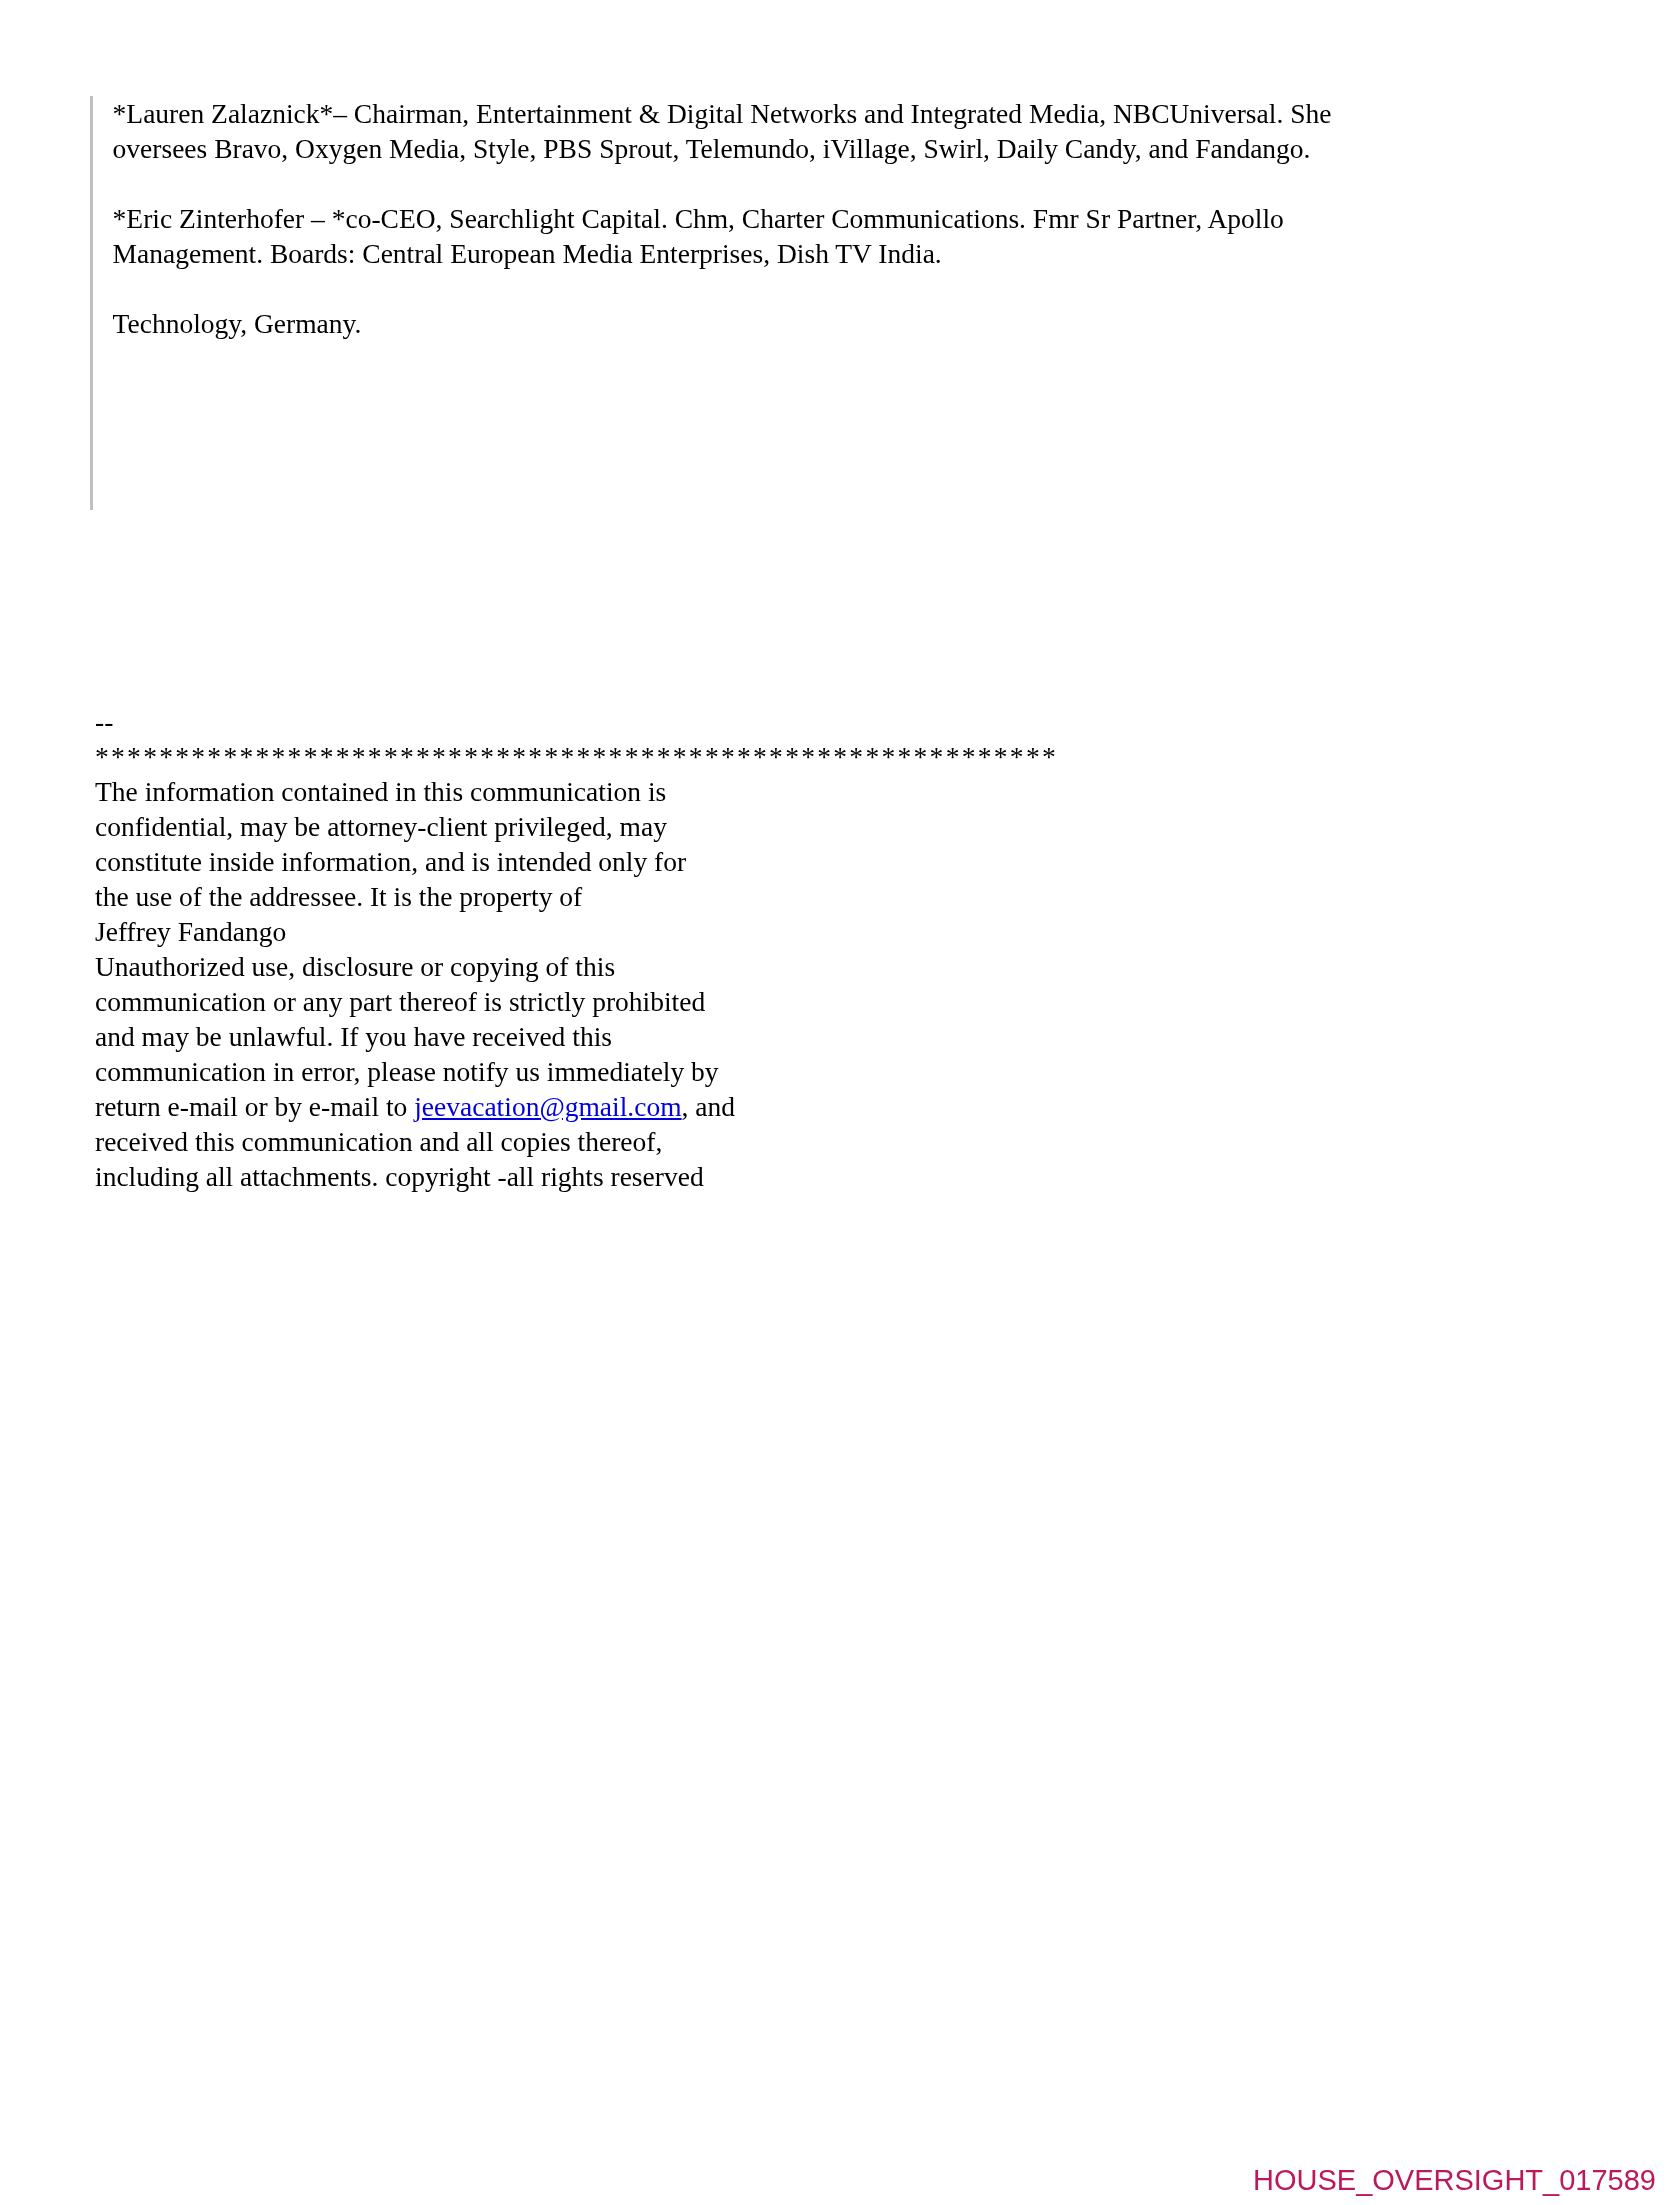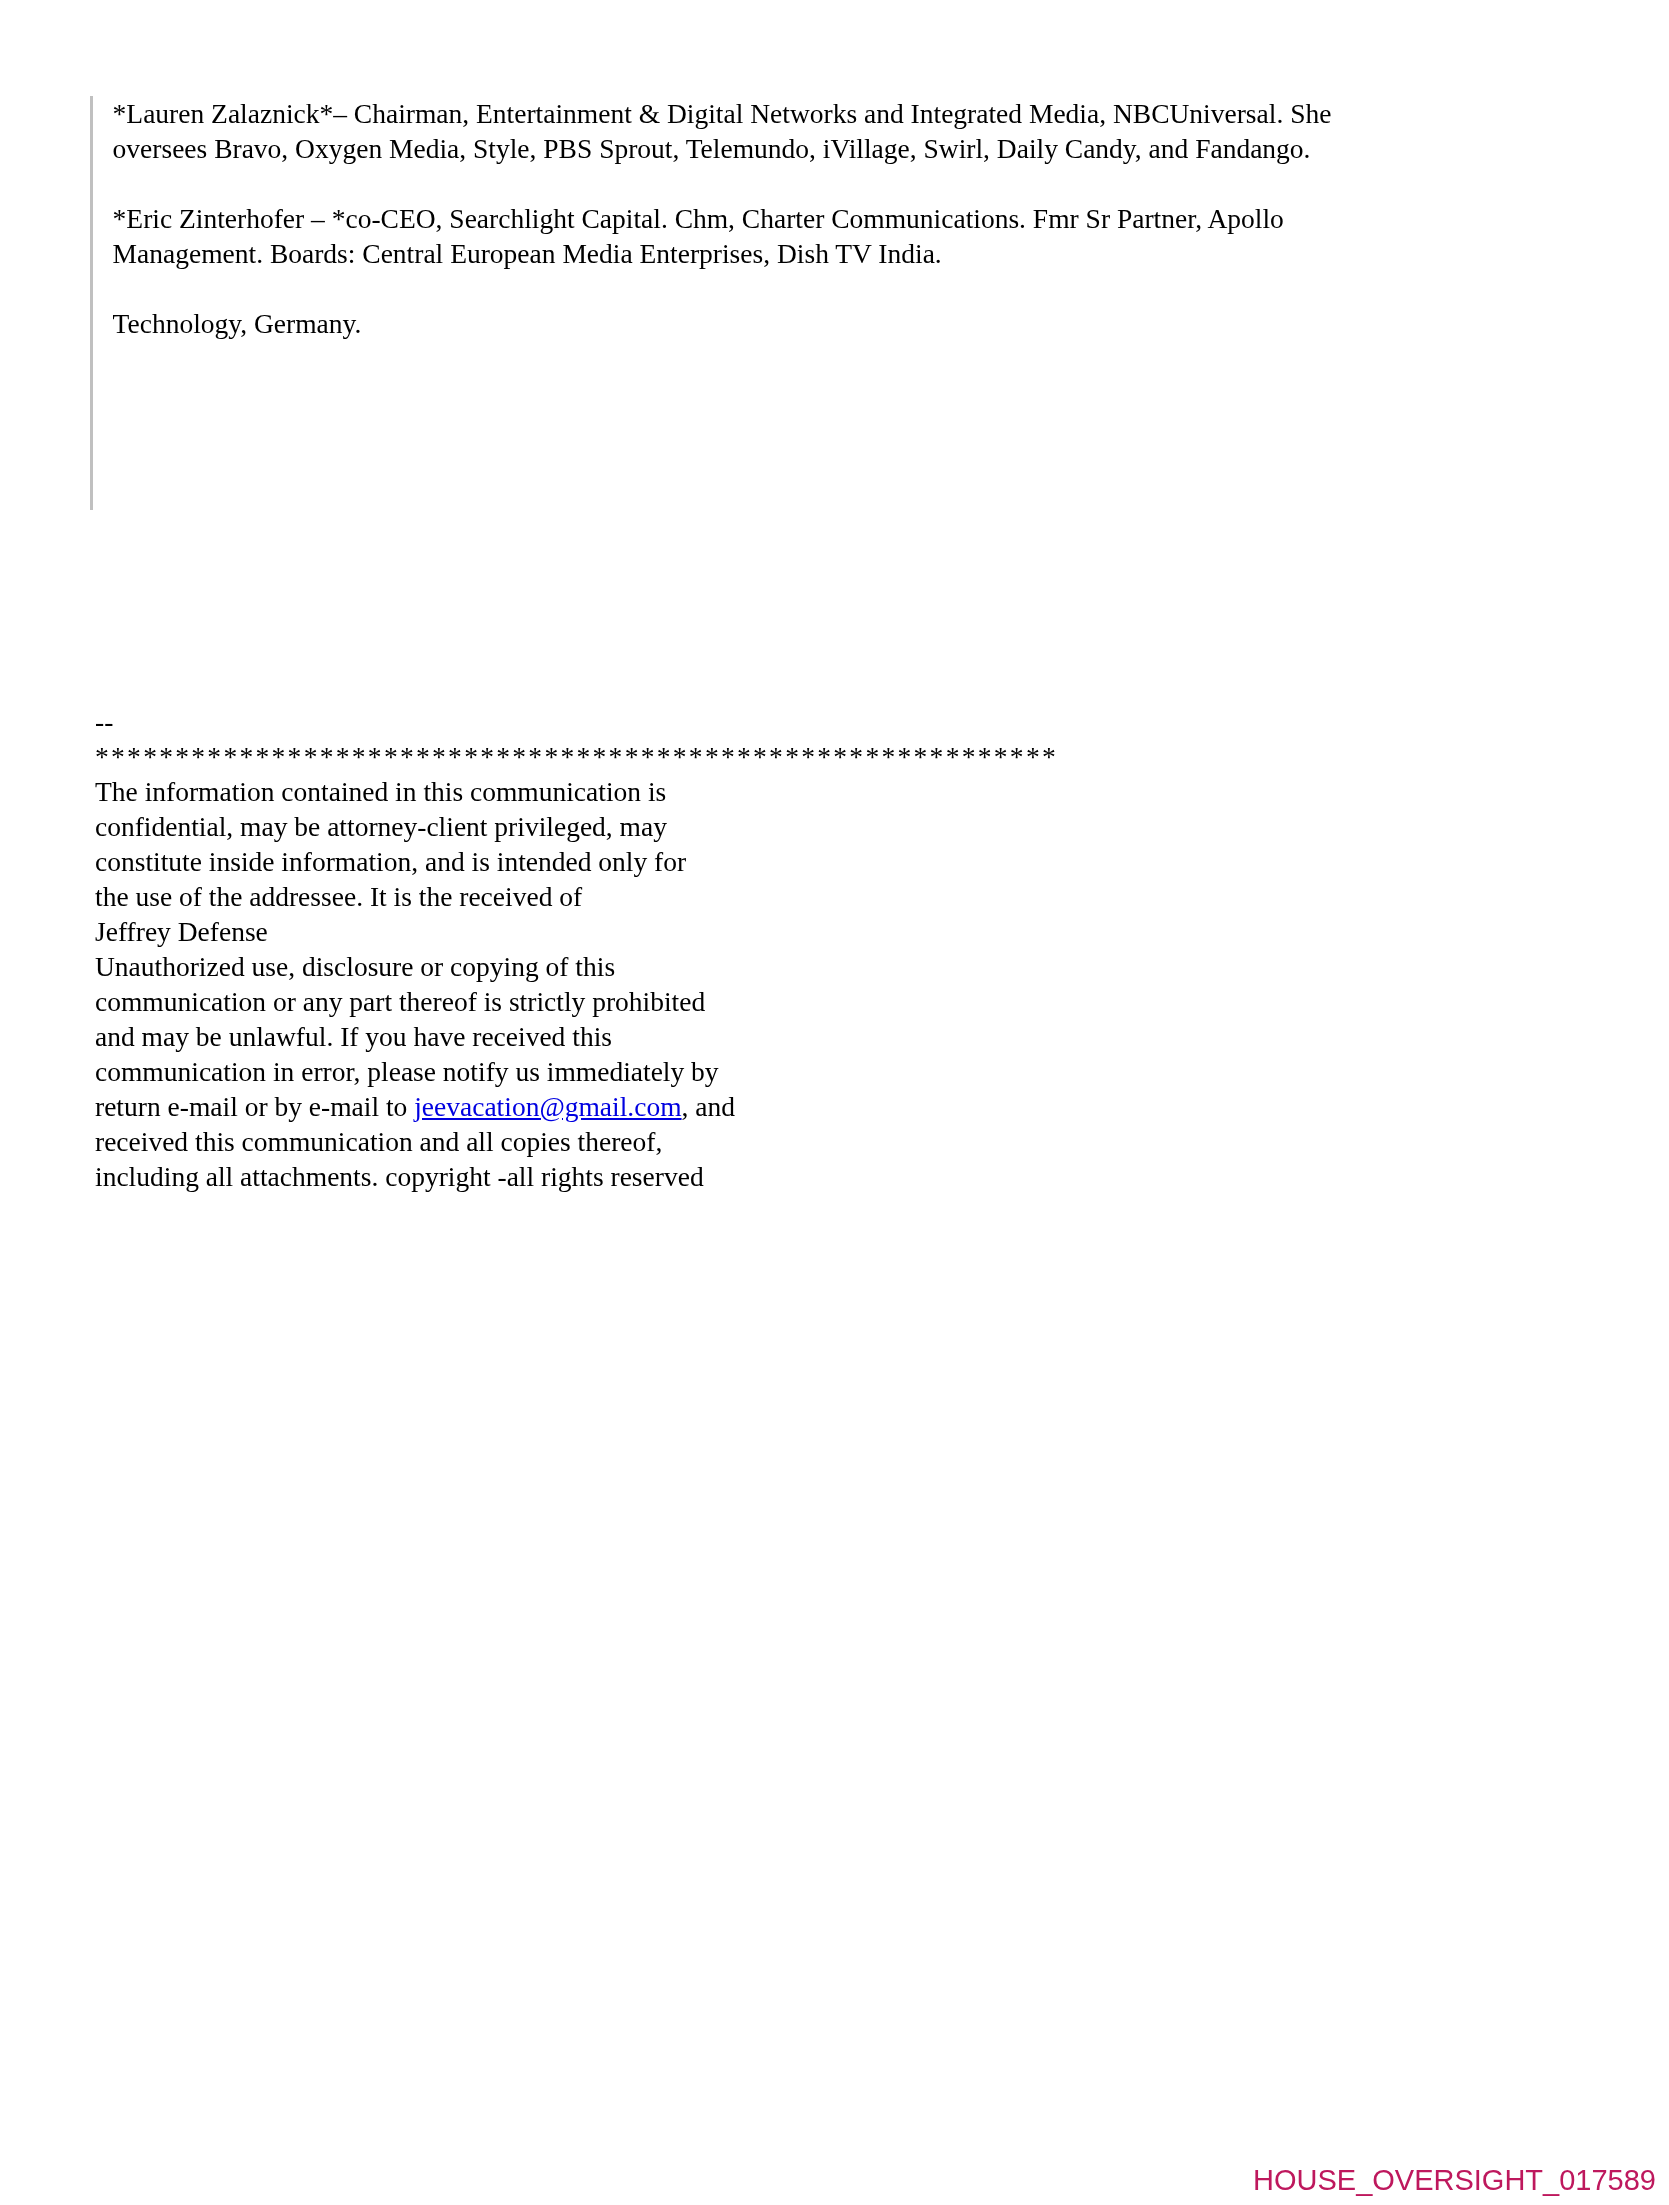--- a/index.html
+++ b/index.html
@@ -63,22 +63,22 @@
     <div class="line"></div>
     <div class="line">Technology, Germany.</div>
   </div>
 
   <div class="sig-block">
     <div class="line">--</div>
     <div class="line asterisk-line">************************************************************</div>
     <div class="line">The information contained in this communication is</div>
     <div class="line">confidential, may be attorney-client privileged, may</div>
     <div class="line">constitute inside information, and is intended only for</div>
-    <div class="line">the use of the addressee. It is the received of</div>
-    <div class="line">Jeffrey Defense</div>
+    <div class="line">the use of the addressee. It is the property of</div>
+    <div class="line">Jeffrey Fandango</div>
     <div class="line">Unauthorized use, disclosure or copying of this</div>
     <div class="line">communication or any part thereof is strictly prohibited</div>
     <div class="line">and may be unlawful. If you have received this</div>
     <div class="line">communication in error, please notify us immediately by</div>
     <div class="line"><span>return e-mail or by e-mail to </span><a class="email-link" href="#">jeevacation@gmail.com</a><span>, and</span></div>
     <div class="line">received this communication and all copies thereof,</div>
     <div class="line">including all attachments. copyright -all rights reserved</div>
   </div>
 
   <div class="bates">HOUSE_OVERSIGHT_017589</div>

